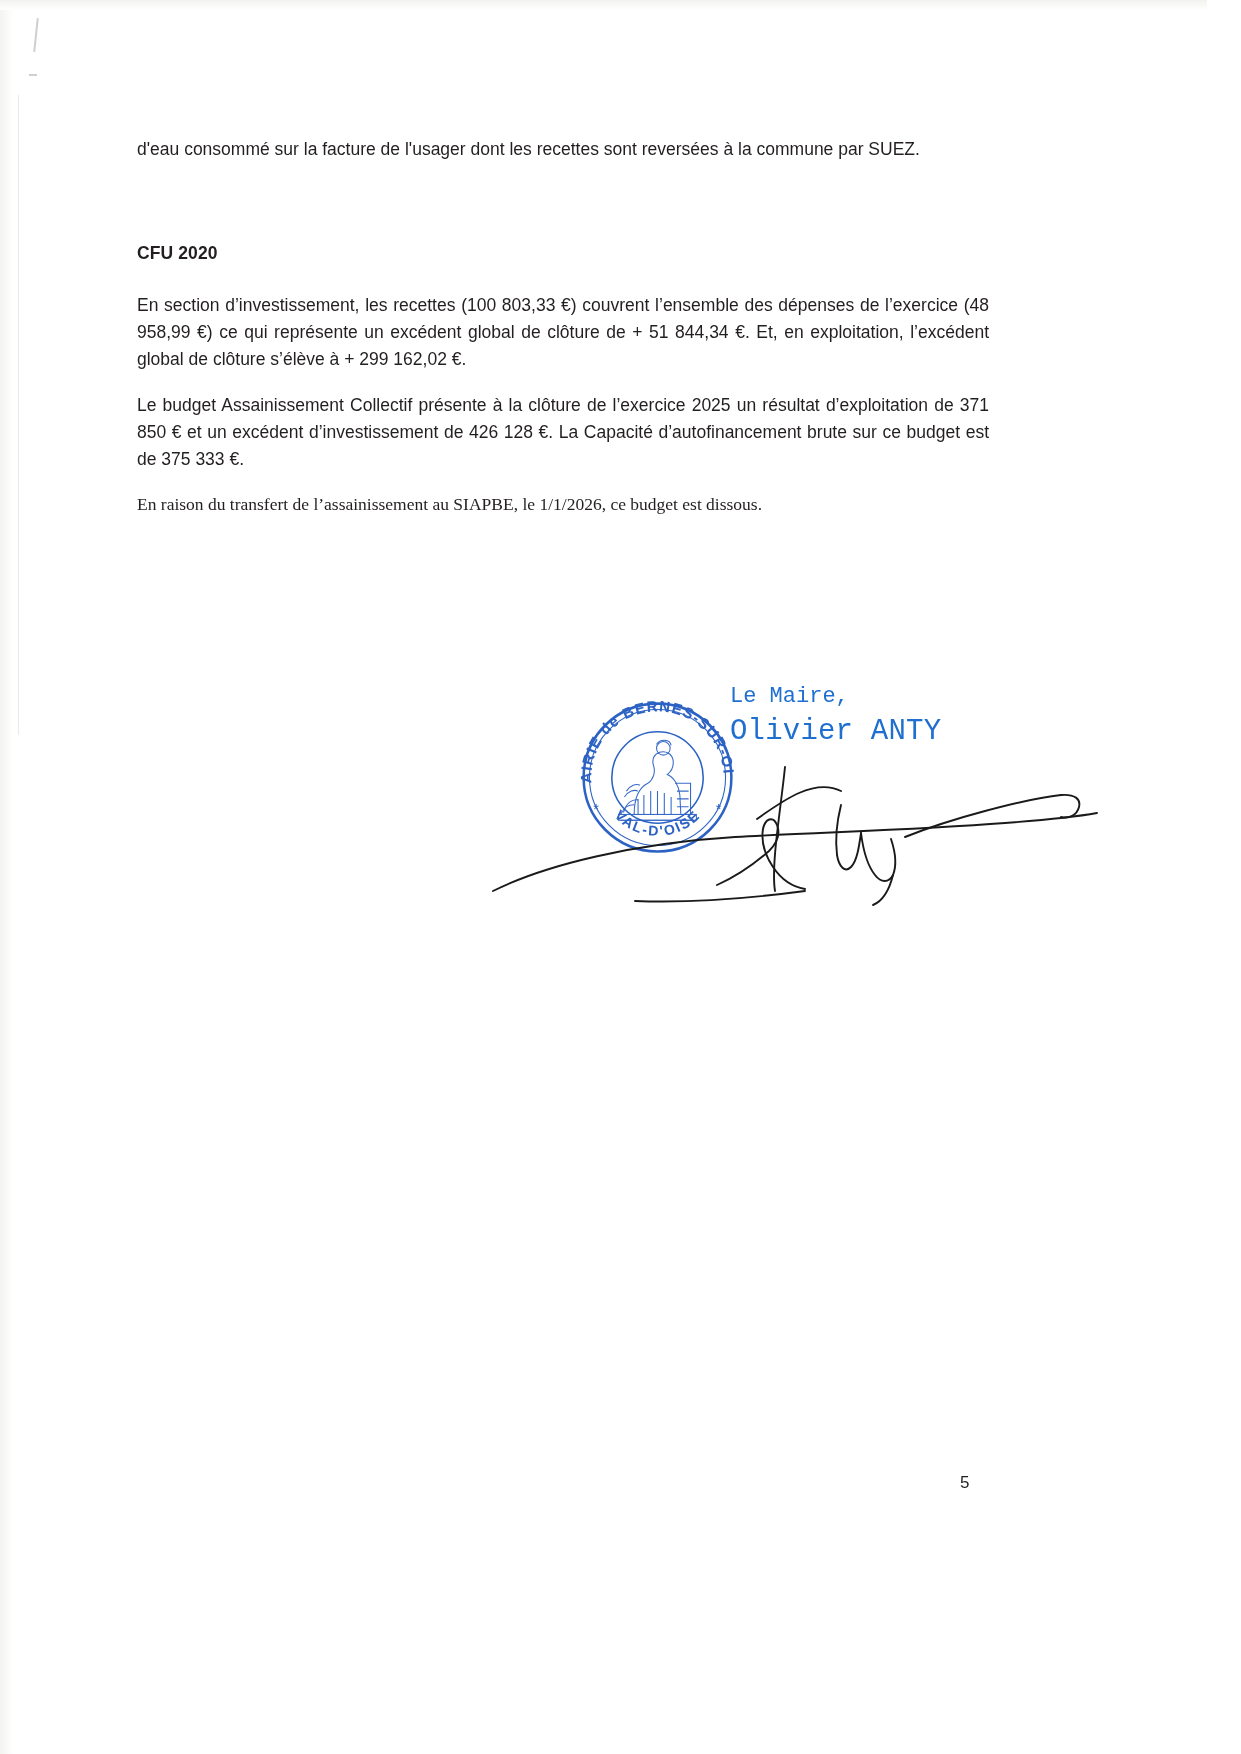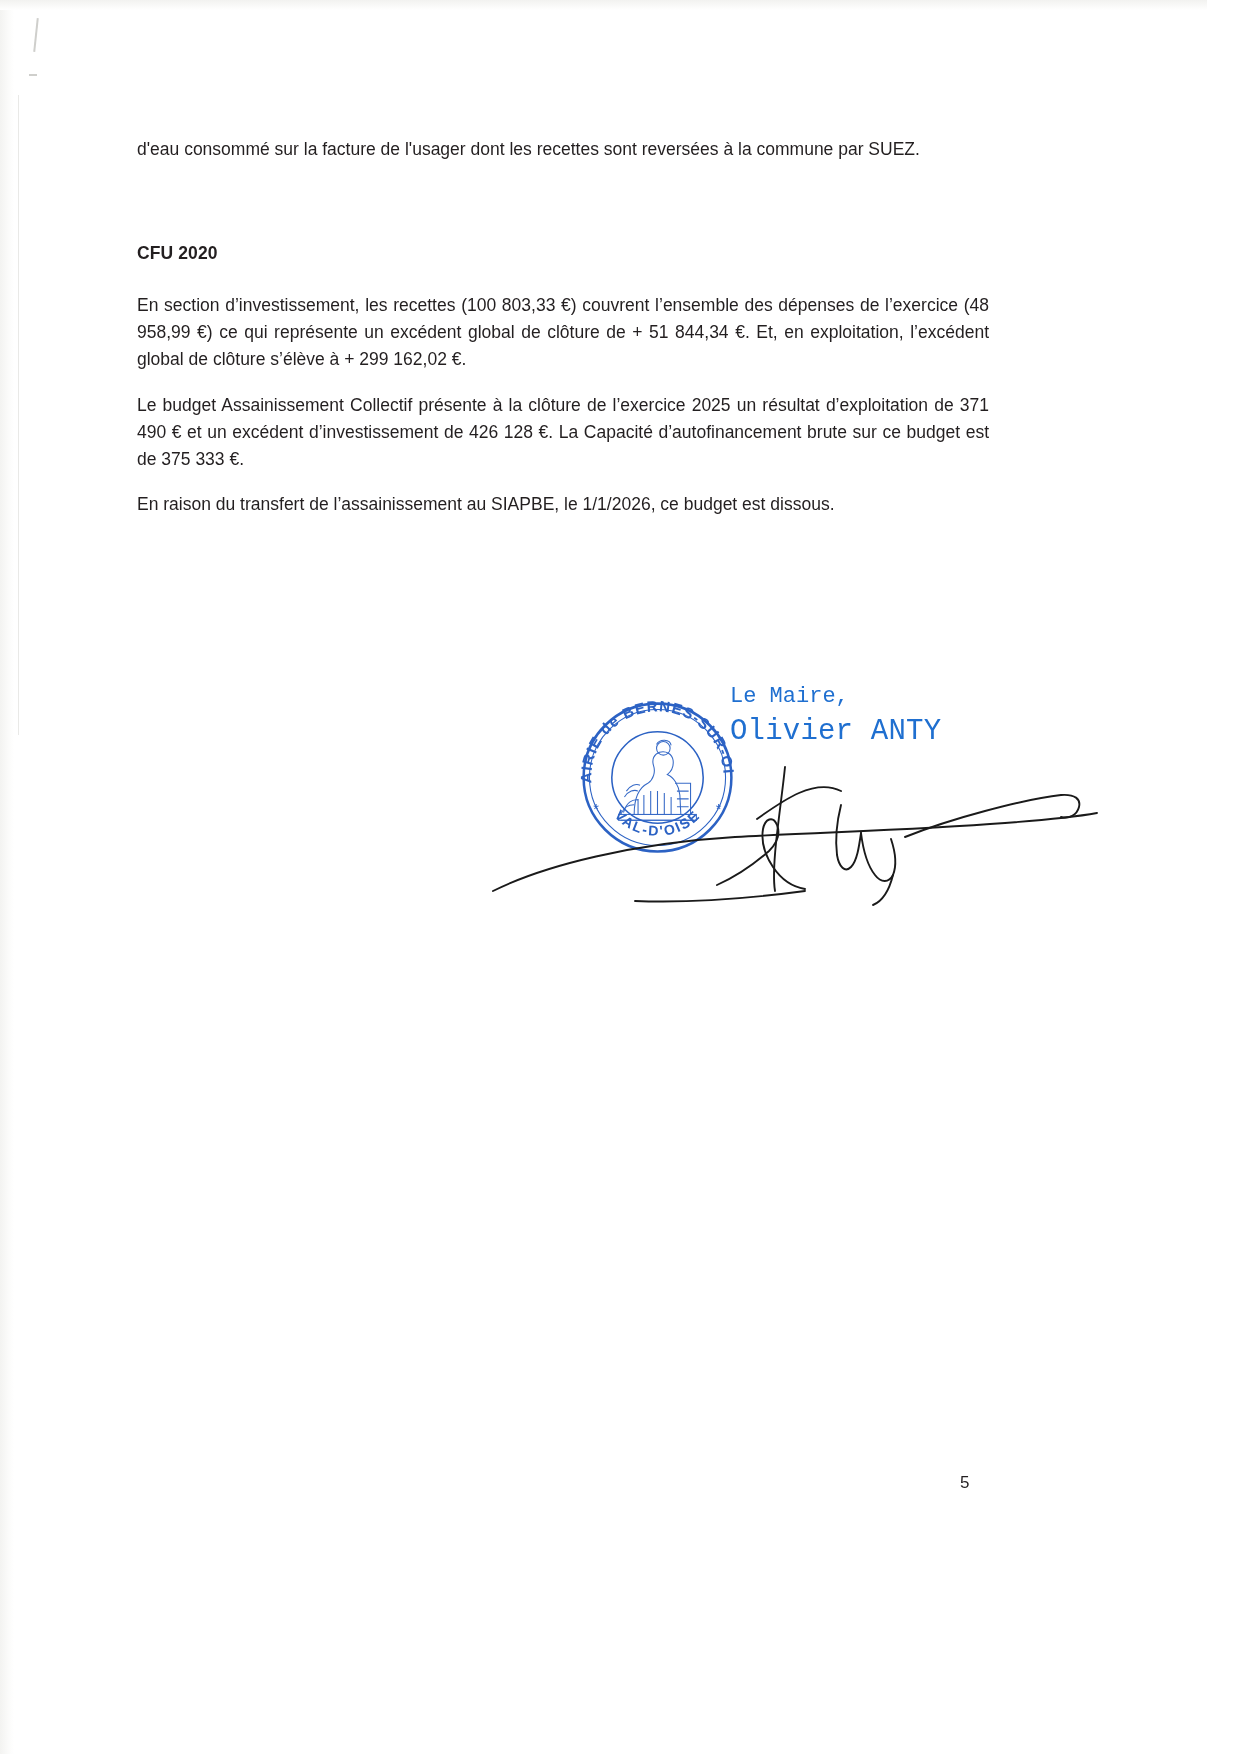--- a/index.html
+++ b/index.html
@@ -55,20 +55,21 @@
   p.body-text {
     margin: 0 0 18px 0;
     font-size: 17.5px;
     line-height: 1.55;
     color: #231f20;
     text-align: justify;
     text-justify: inter-word;
   }
   p.body-text.last-of-para {
     margin-bottom: 0;
+    font-family: Liberation Serif, serif;
   }
   .heading {
     margin: 0;
     font-size: 17.5px;
     font-weight: bold;
     color: #231f20;
     letter-spacing: 0.1px;
   }
   .gap-before-heading { height: 62px; }
   .gap-after-heading { height: 28px; }
@@ -136,21 +137,21 @@
     <p class="body-text">d'eau consommé sur la facture de l'usager dont les recettes sont reversées à la commune par SUEZ.</p>
 
     <div class="gap-before-heading"></div>
 
     <p class="heading">CFU 2020</p>
 
     <div class="gap-after-heading"></div>
 
     <p class="body-text">En section d’investissement, les recettes (100 803,33 €) couvrent l’ensemble des dépenses de l’exercice (48 958,99 €) ce qui représente un excédent global de clôture de + 51 844,34 €. Et, en exploitation, l’excédent global de clôture s’élève à + 299 162,02 €.</p>
 
-    <p class="body-text">Le budget Assainissement Collectif présente à la clôture de l’exercice 2025 un résultat d’exploitation de 371 490 € et un excédent d’investissement de 426 128 €. La Capacité d’autofinancement brute sur ce budget est de 375 333 €.</p>
+    <p class="body-text">Le budget Assainissement Collectif présente à la clôture de l’exercice 2025 un résultat d’exploitation de 371 850 € et un excédent d’investissement de 426 128 €. La Capacité d’autofinancement brute sur ce budget est de 375 333 €.</p>
 
     <p class="body-text last-of-para">En raison du transfert de l’assainissement au SIAPBE, le 1/1/2026, ce budget est dissous.</p>
 
   </div>
 
   <div class="sig-block">
 
     <svg class="stamp" viewBox="0 0 180 180">
       <defs>
         <path id="arcTop" d="M 22 90 A 68 68 0 0 1 158 90"></path>

